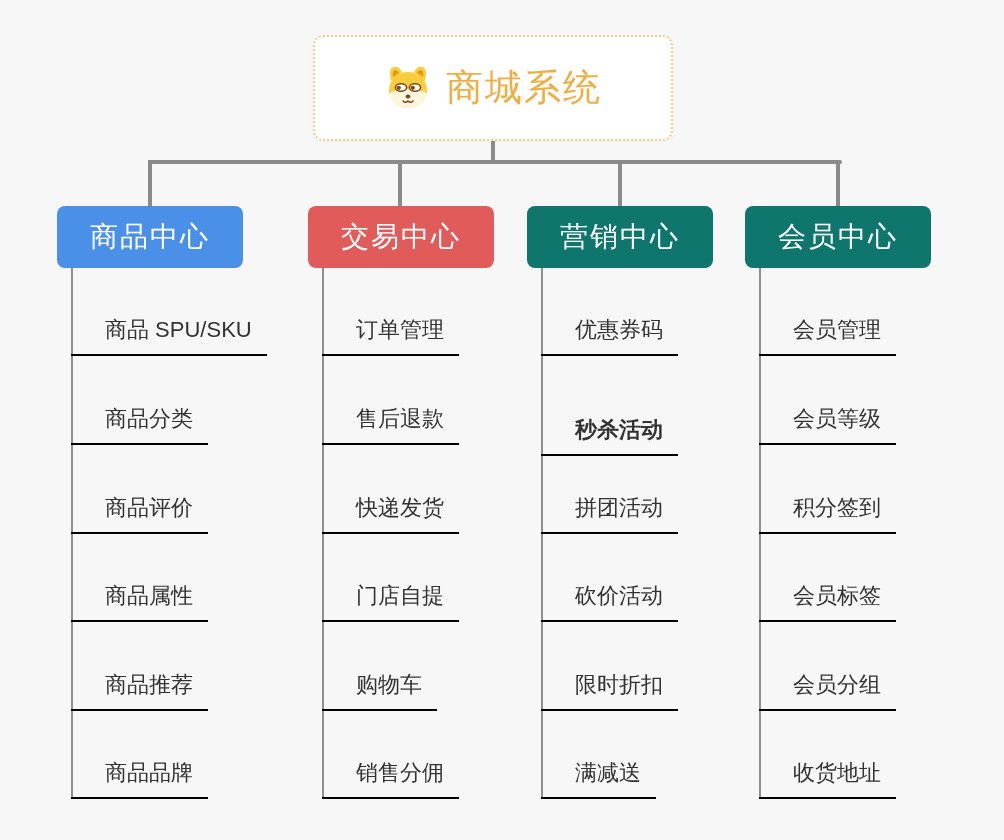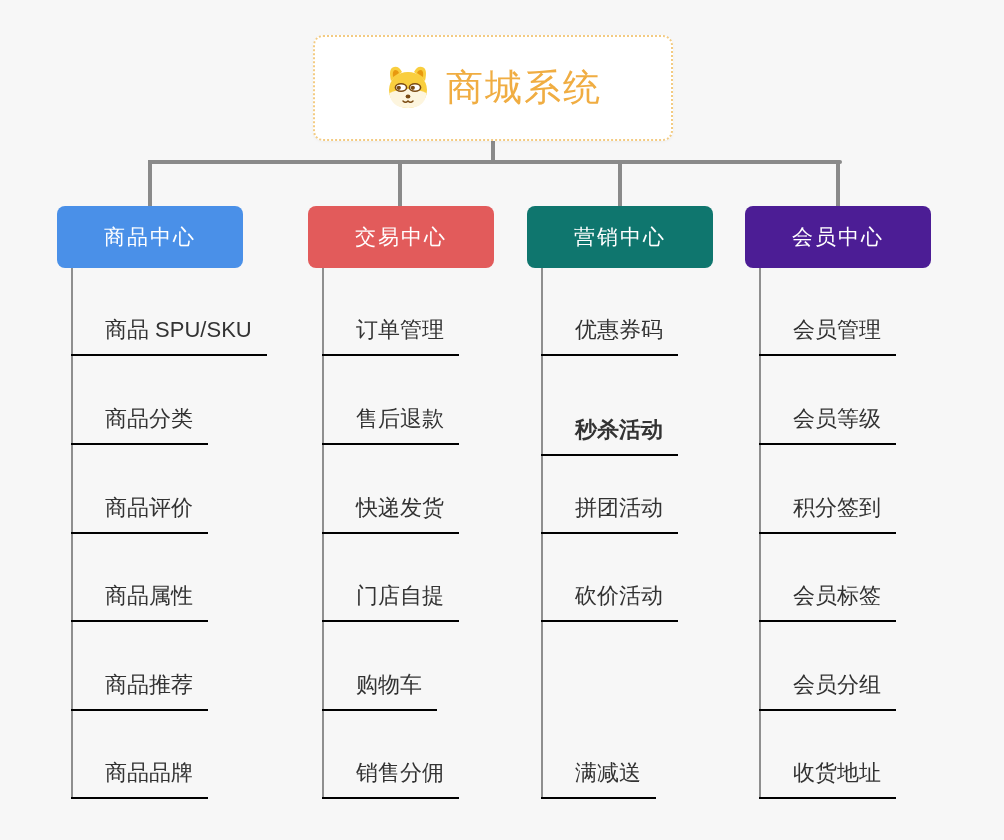--- a/index.html
+++ b/index.html
@@ -28,21 +28,21 @@
   .line { position:absolute; background:#8a8a8a; }
   .stub  { left:491px; top:140px; width:4px; height:24px; }
   .rail  { left:148px; top:160px; width:694px; height:4px; border-radius:2px; }
   .drop  { top:160px; width:4px; height:46px; }
 
   
   .branch { position:absolute; top:206px; width:186px; height:600px; }
   .branch-header {
     position:absolute; left:0; top:0; width:186px; height:62px;
     border-radius:8px; display:flex; align-items:center; justify-content:center;
-    color:#ffffff; font-size:21px; letter-spacing:2px; white-space:nowrap;
+    color:#ffffff; font-size:28px; letter-spacing:2px; white-space:nowrap;
     cursor:default;
   }
   .trunk { position:absolute; left:14px; top:62px; width:2px; height:531px; background:#8f8f8f; }
   .leaf {
     position:absolute; left:14px; white-space:nowrap;
     font-size:22px; line-height:32px; color:#333333;
     padding:0 15px 8px 34px;
     border-bottom:2px solid #000000;
     cursor:default;
   }
@@ -105,24 +105,25 @@
         <div class="leaf" style="top: 463px;">购物车</div>
         <div class="leaf" style="top: 551px;">销售分佣</div>
       </div>
       <div class="branch" style="left: 527px;">
       <div class="branch-header" style="background: #0f766e;">营销中心</div>
       <div class="trunk"></div>
     <div class="leaf" style="top: 108px;">优惠券码</div>
         <div class="leaf" style="top: 208px; font-weight: bold;">秒杀活动</div>
         <div class="leaf" style="top: 286px;">拼团活动</div>
         <div class="leaf" style="top: 374px;">砍价活动</div>
+        <div class="leaf" style="top: 463px;">限时折扣</div>
         <div class="leaf" style="top: 551px;">满减送</div>
       </div>
       <div class="branch" style="left: 745px;">
-      <div class="branch-header" style="background: #4c1d95;">会员中心</div>
+      <div class="branch-header" style="background: #0f766e;">会员中心</div>
       <div class="trunk"></div>
     <div class="leaf" style="top: 108px;">会员管理</div>
         <div class="leaf" style="top: 197px;">会员等级</div>
         <div class="leaf" style="top: 286px;">积分签到</div>
         <div class="leaf" style="top: 374px;">会员标签</div>
         <div class="leaf" style="top: 463px;">会员分组</div>
         <div class="leaf" style="top: 551px;">收货地址</div>
       </div>
     </div>
 

